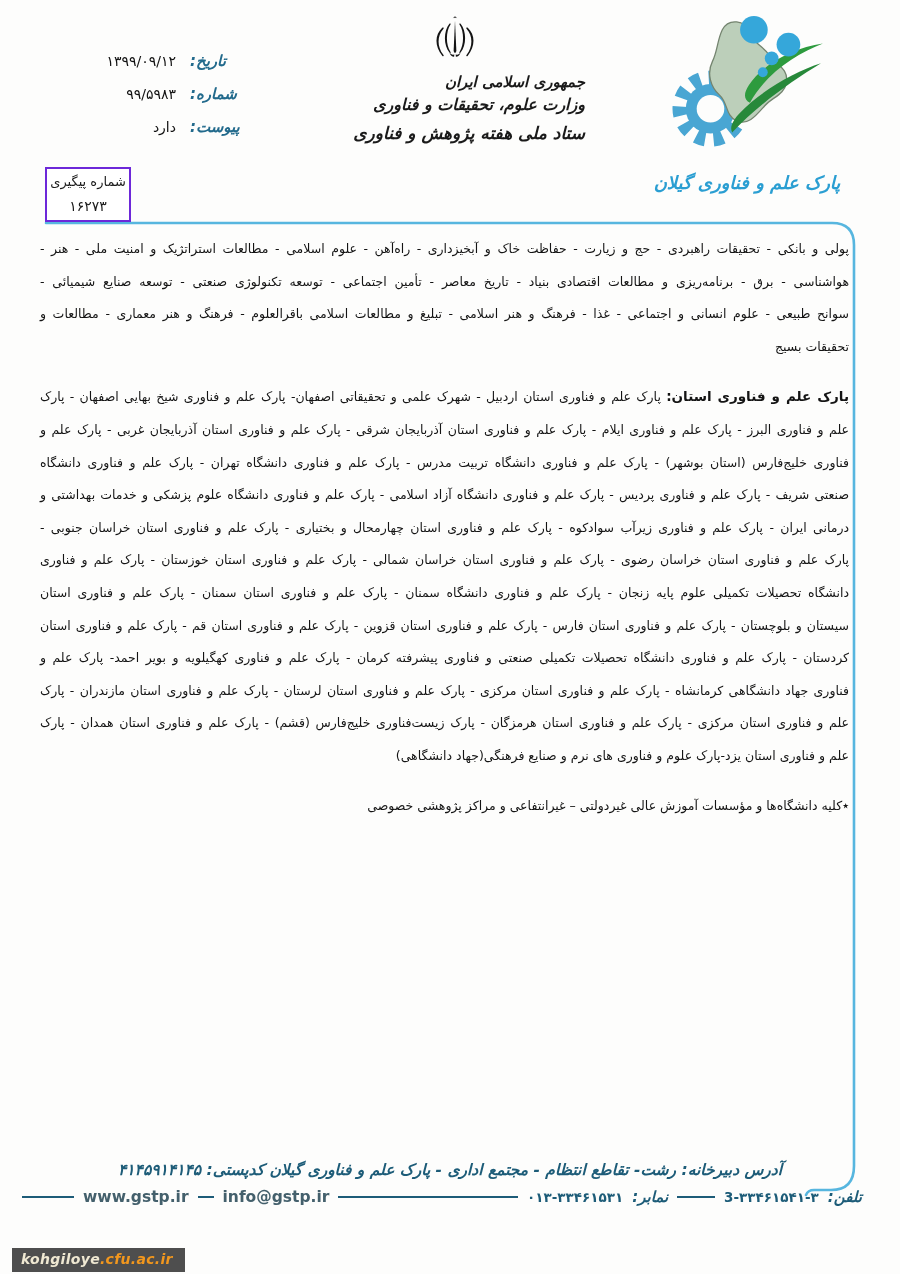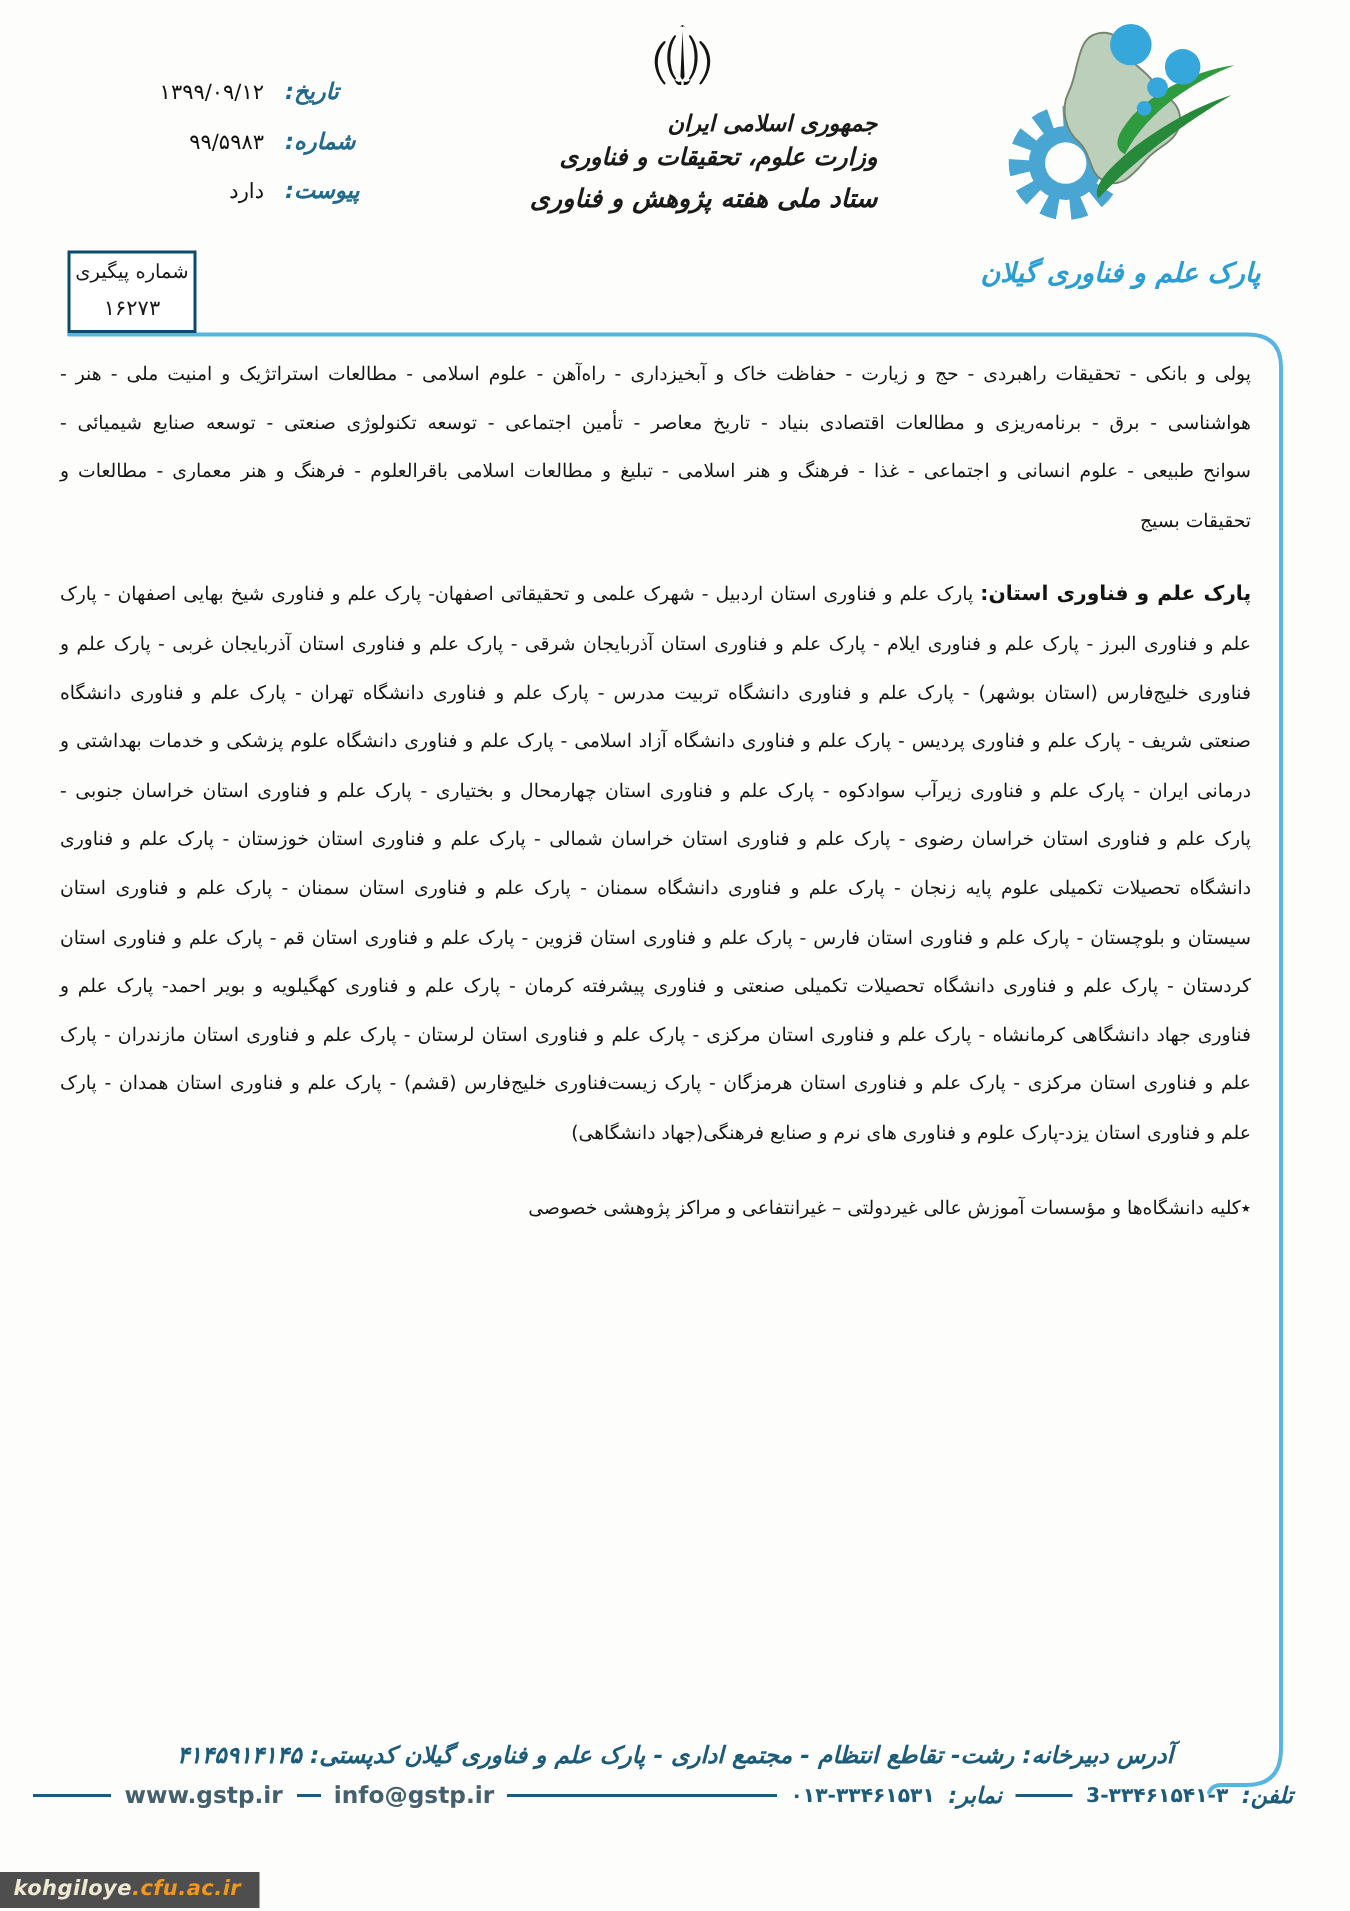--- a/index.html
+++ b/index.html
@@ -14,41 +14,41 @@
   .meta-row { display:flex; align-items:baseline; margin-bottom:15px; }
   .meta-label {
     width:62px; color:#226a8c; font-weight:bold; font-style:italic;
     font-size:15px; text-align:left;
   }
   .meta-value { font-size:14px; color:#111; padding-left:6px; margin-right:14px; }
   .ltr { direction:ltr; unicode-bidi:bidi-override; display:inline-block; }
   
   .tracking-box {
     position:absolute; top:167px; left:45px; width:86px; height:55px;
-    border:2px solid #0c4a6e; background:#fff; text-align:center;
+    border:2px solid #6d28d9; background:#fff; text-align:center;
     font-size:13px; line-height:25px; direction:rtl; z-index:3;
   }
   .tracking-box .num { font-size:14px; }
   
   .center-header { position:absolute; top:8px; left:325px; width:260px; text-align:right; direction:rtl; }
   .center-header svg { display:block; margin:0 auto; }
   .gov-line1 { font-size:15px; font-weight:bold; font-style:italic; margin-top:3px; }
   .gov-line2 { font-size:16px; font-weight:bold; font-style:italic; margin-top:4px; }
   .gov-line3 { font-size:17px; font-weight:bold; font-style:italic; margin-top:9px; }
   
   .org-logo { position:absolute; top:12px; right:58px; width:190px; text-align:center; }
   .org-logo-caption {
     margin-top:6px; color:#2a9ed2; font-weight:bold; font-style:italic; font-size:18px;
     direction:rtl;
   }
   
   .frame-svg { position:absolute; top:0; left:0; z-index:1; }
   
   .body-text {
-    position:absolute; top:233px; right:66px; left:40px; z-index:2;
+    position:absolute; top:233px; right:51px; left:40px; z-index:2;
     direction:rtl; font-size:12.5px; color:#141414;
   }
   .line { line-height:32.6px; text-align:justify; text-align-last:justify; }
   .line.endline { text-align-last:right; }
   .para2 { margin-top:17px; }
   .lead { font-weight:bold; font-size:13.5px; }
   .note-line { margin-top:17px; text-align:right; line-height:32px; }
   
   .footer-line {
     position:absolute; top:1188px; left:22px; right:38px; z-index:2;
@@ -61,21 +61,21 @@
   .dash { border-top:2px solid #1d5c78; height:0; }
   .dash.w40 { width:38px; } .dash.w18 { width:16px; } .dash.w55 { width:52px; }
   .dash.grow { flex:1 1 auto; }
   .address-line {
     position:absolute; top:1161px; left:0; right:0; z-index:2;
     text-align:center; direction:rtl;
     color:#1d5c78; font-weight:bold; font-style:italic; font-size:15.5px;
   }
   
   .badge {
-    position:absolute; left:0; top:1248px; z-index:4;
+    position:absolute; left:12px; top:1248px; z-index:4;
     background:#4e4e4e; padding:3px 12px 5px 9px;
     font-weight:bold; font-style:italic; font-size:14px; color:#efe8d2;
     letter-spacing:0.3px;
   }
   .badge .orange { color:#f2971d; }
 </style>
 </head>
 <body>
 
 <div class="page">

